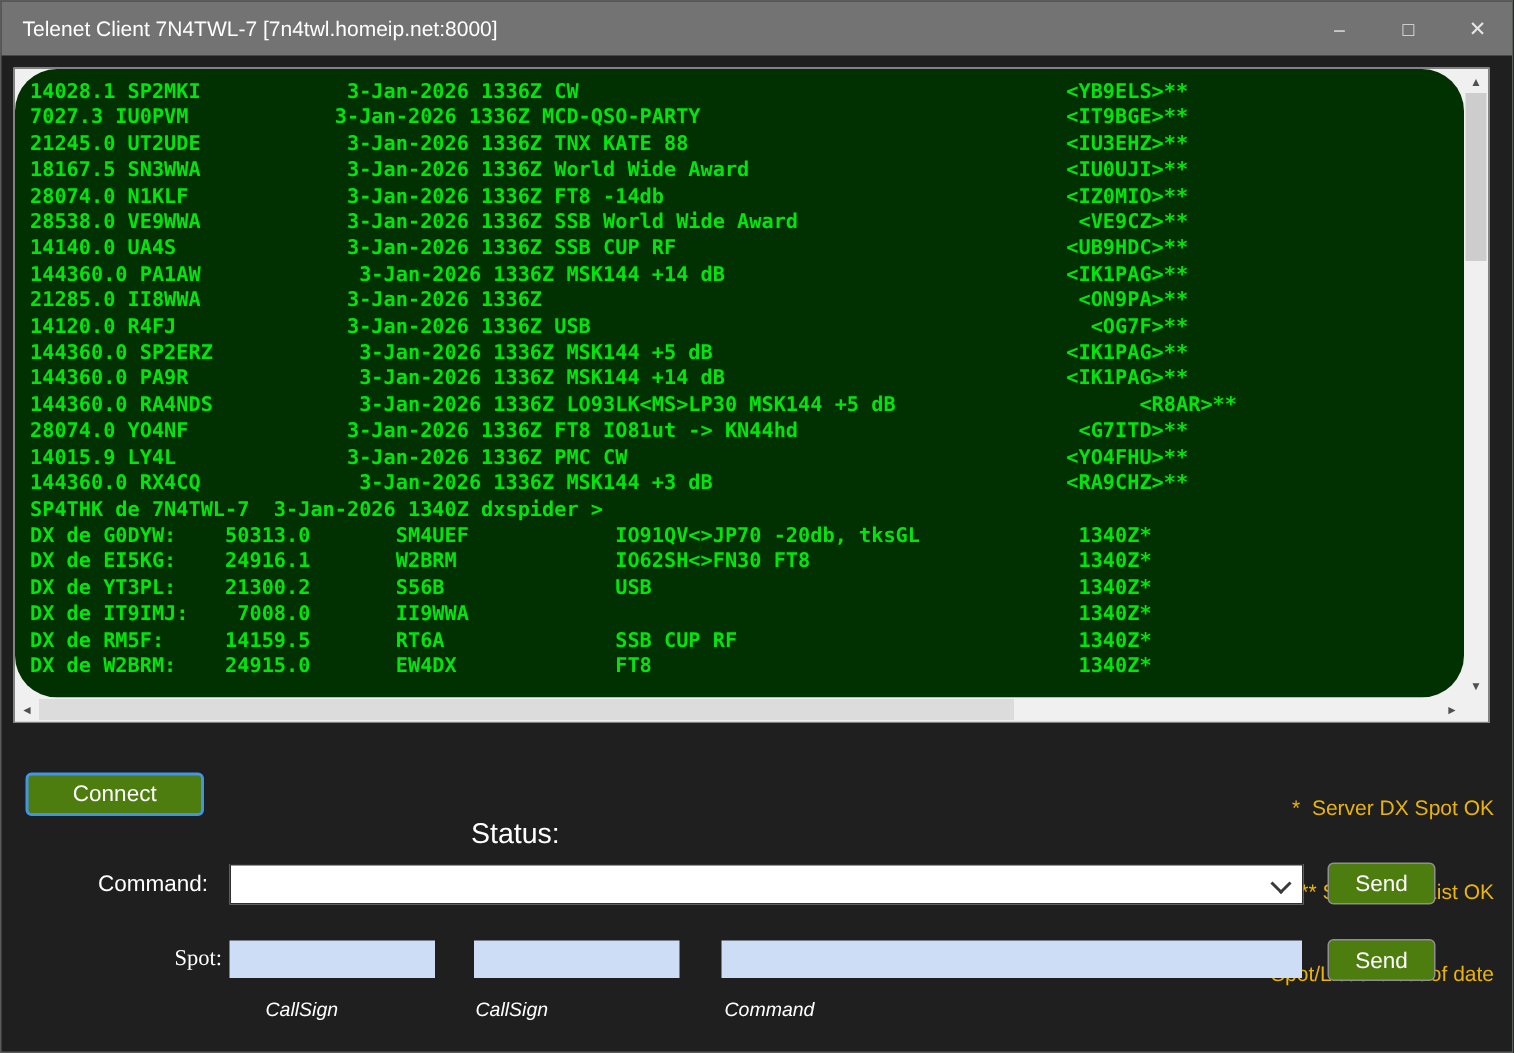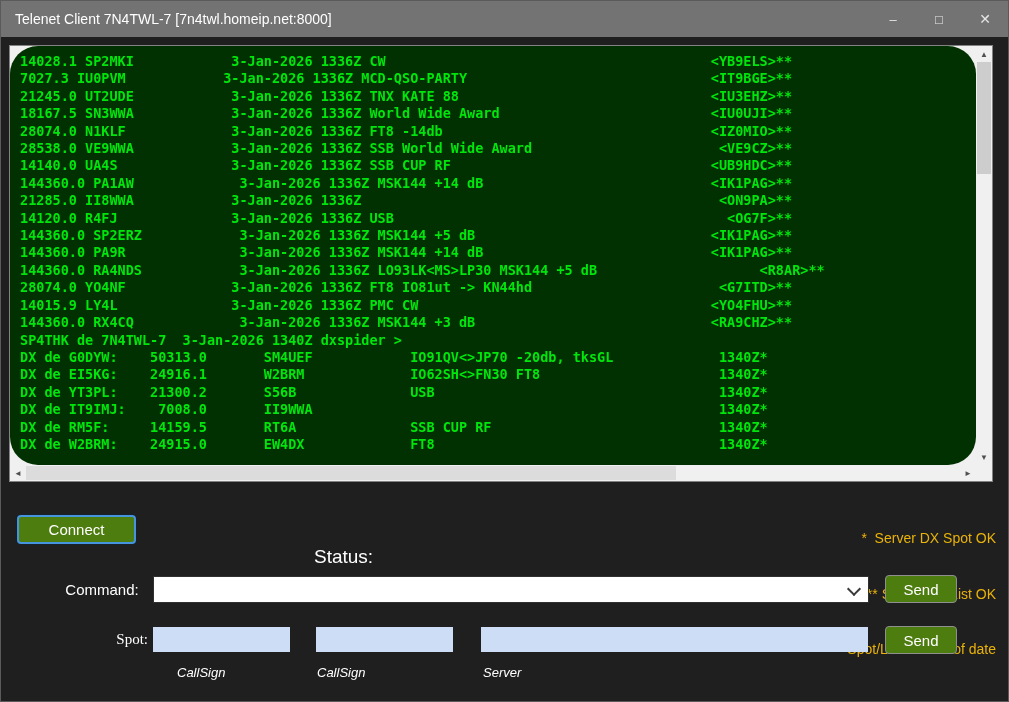--- a/index.html
+++ b/index.html
@@ -138,16 +138,16 @@
     <div class="chev"></div>
   </div>
   <button class="btn btn-send-command">Send</button>
 
   <div class="spot-label">Spot:</div>
   <input type="text" class="spot-input in-callsign" value="" style="">
   <input type="text" class="spot-input in-frequency" value="" style="">
   <input type="text" class="spot-input in-comment" value="" style="">
   <div class="caption cap-callsign">CallSign</div>
   <div class="caption cap-frequency">CallSign</div>
-  <div class="caption cap-comment">Server</div>
+  <div class="caption cap-comment">Command</div>
   <button class="btn btn-send-spot">Send</button>
 
 </div>
 
 </body></html>

